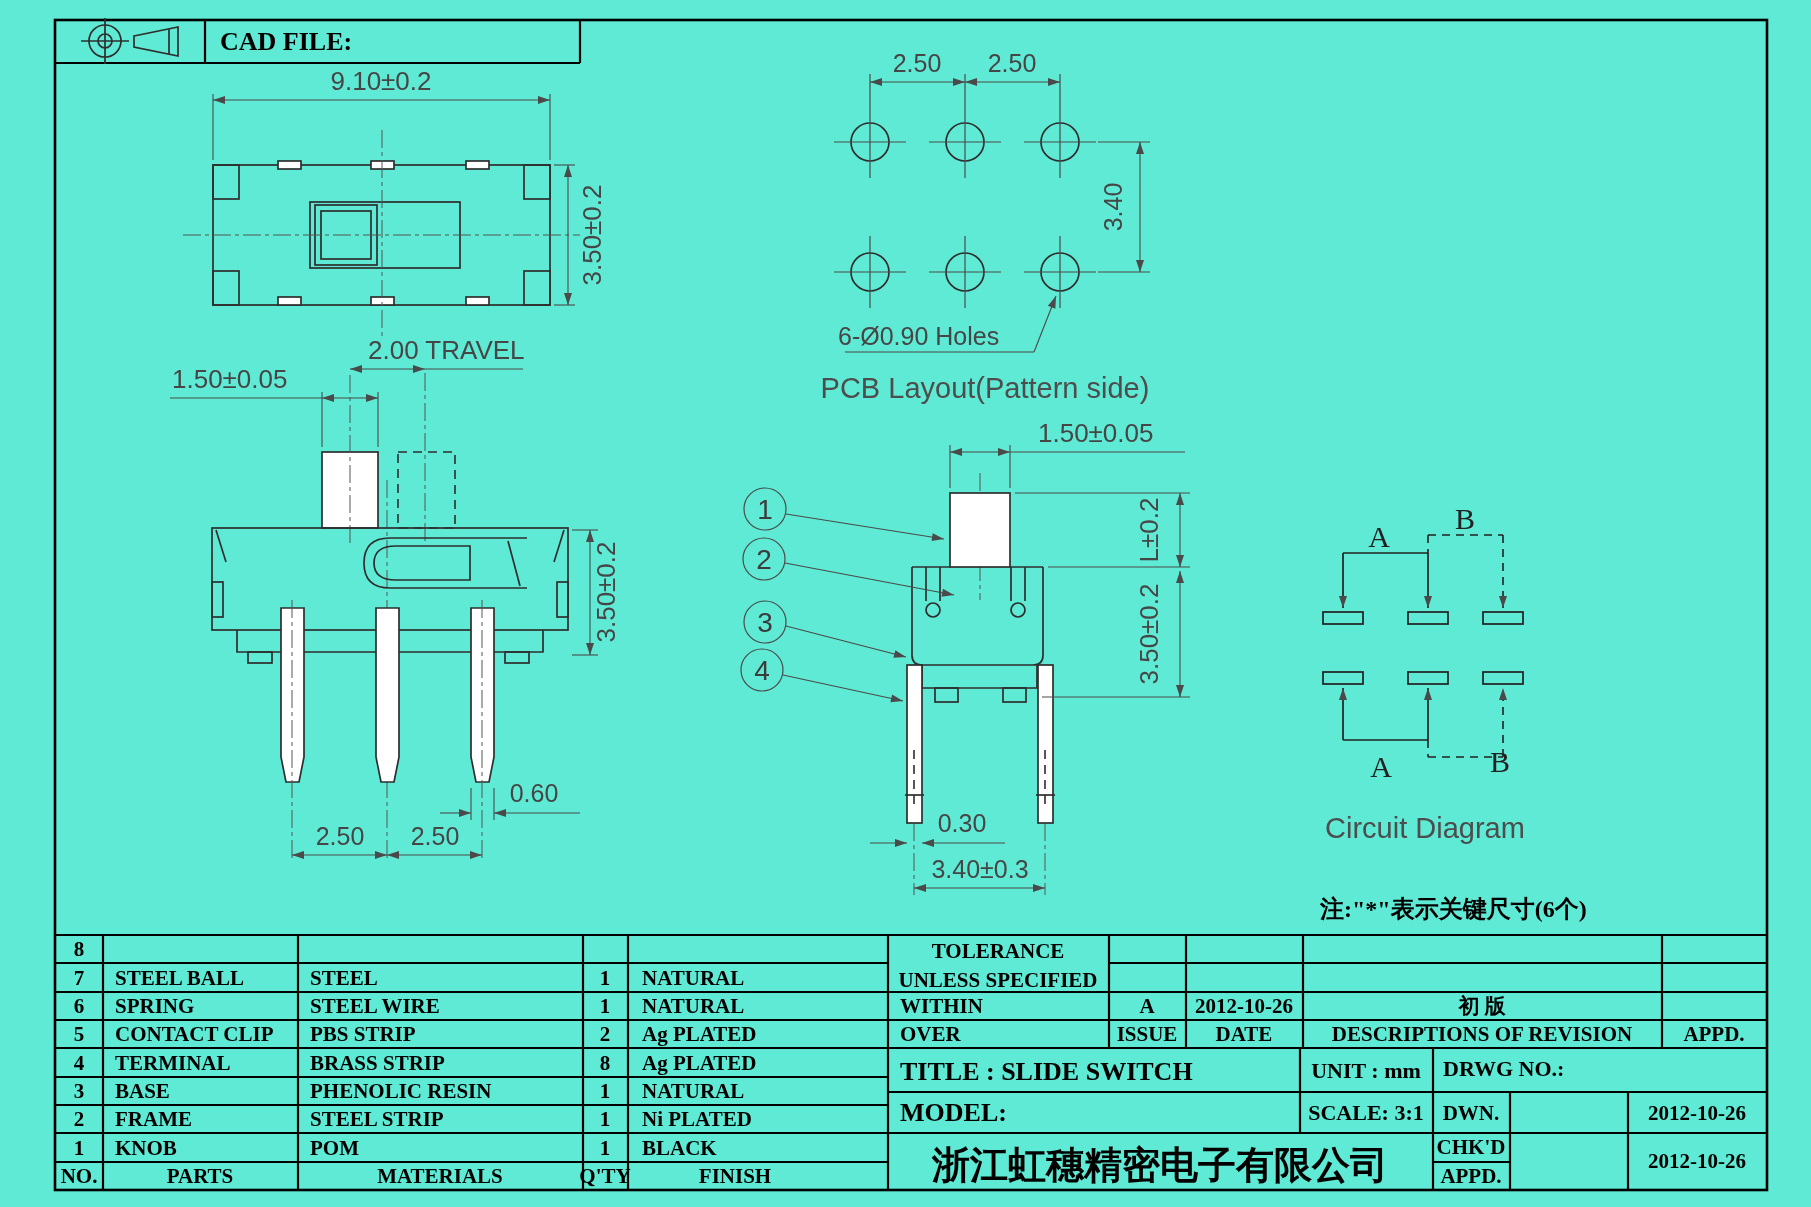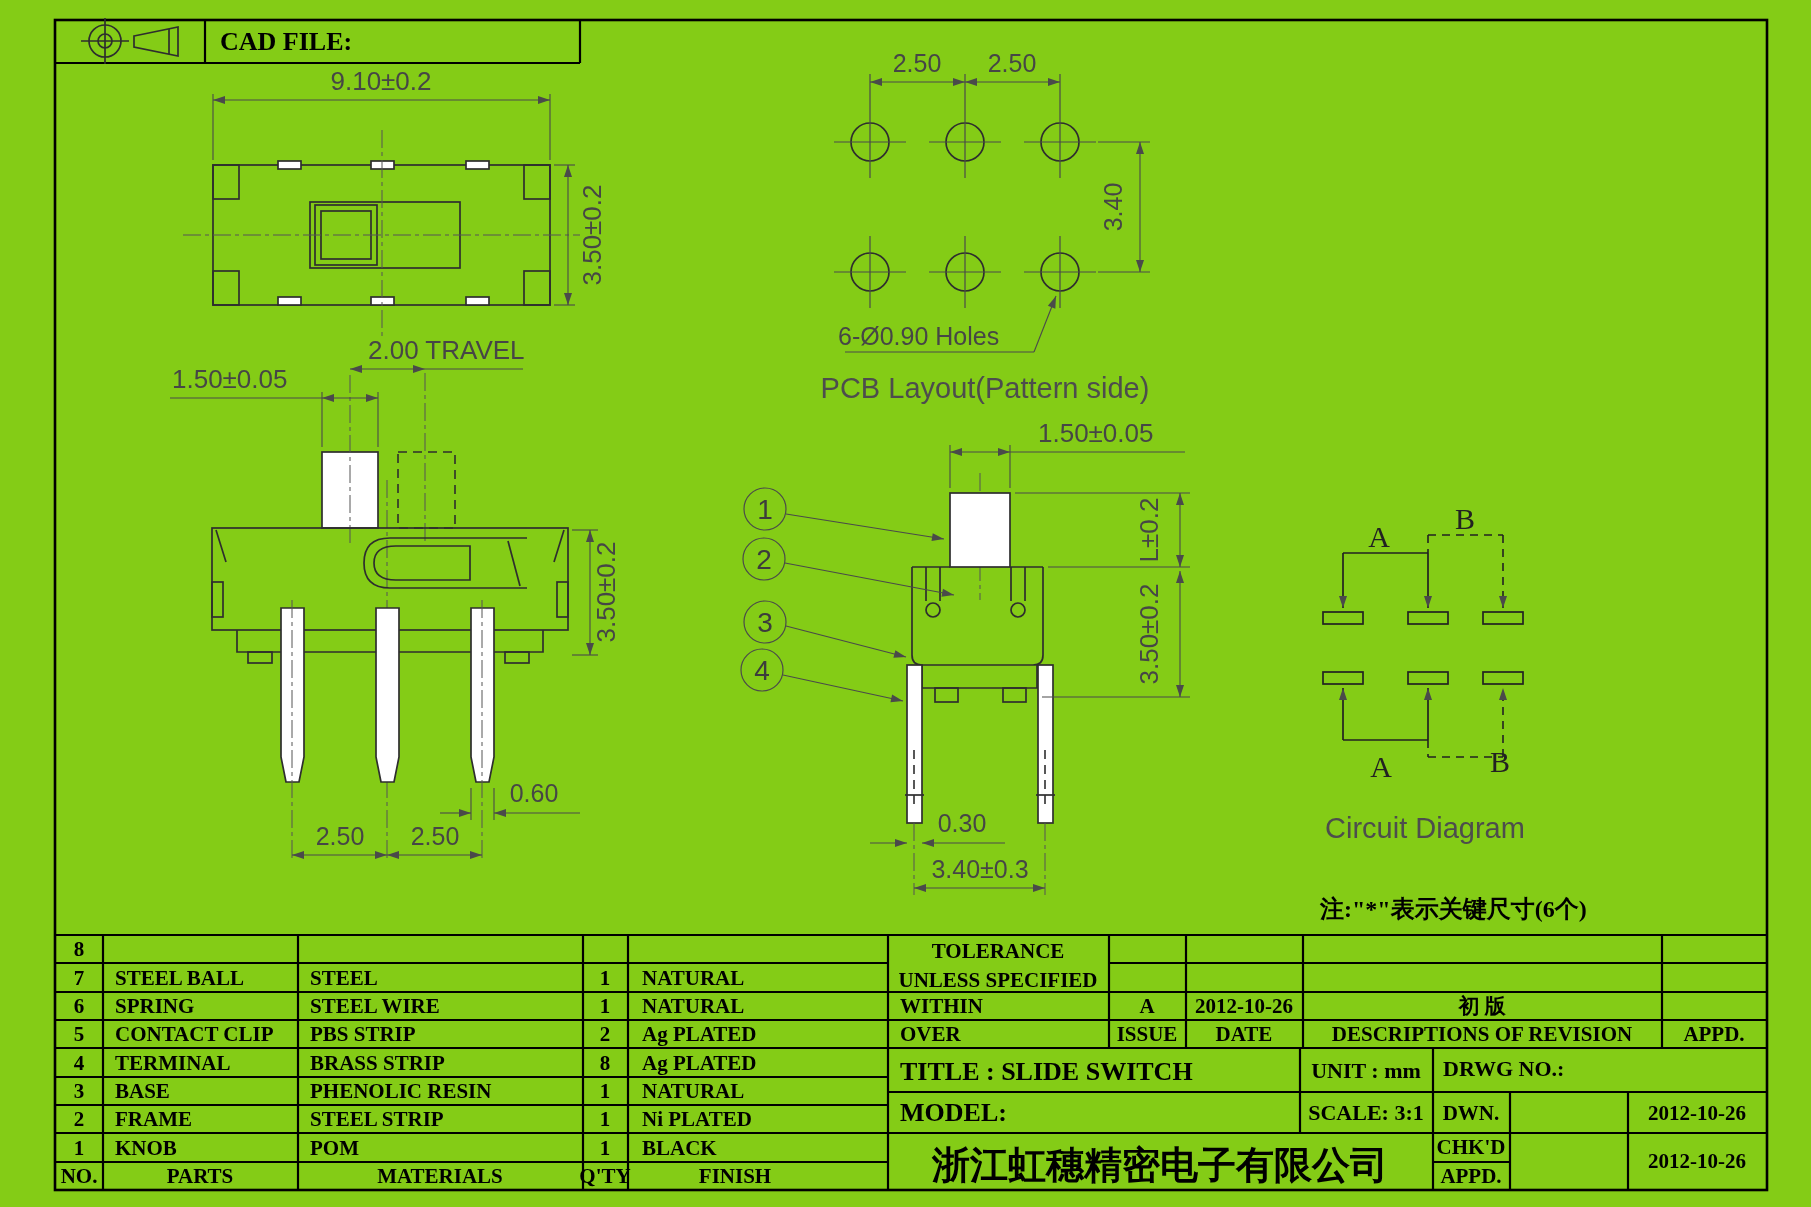--- a/index.html
+++ b/index.html
@@ -1,16 +1,16 @@
 <!DOCTYPE html>
 <html><head>
 <meta charset="utf-8">
 <style>
   html,body{margin:0;padding:0;background:#ffffff;}
-  .page{position:relative;width:1811px;height:1207px;background:#84cc16;overflow:hidden;
+  .page{position:relative;width:1811px;height:1207px;background:#5eead4;overflow:hidden;
         font-family:"Liberation Sans",sans-serif;}
   svg text{user-select:none;}
   .dimtxt{font-family:"Liberation Sans",sans-serif;fill:#464646;font-size:26px;}
   .dimsm{font-family:"Liberation Sans",sans-serif;fill:#464646;font-size:25px;}
   .cap{font-family:"Liberation Sans",sans-serif;fill:#4d4d4d;font-size:29px;}
   .tbl{font-family:"Liberation Serif",serif;font-weight:bold;fill:#000;font-size:21px;}
   .tbl-big{font-family:"Liberation Serif",serif;font-weight:bold;fill:#000;font-size:26px;}
   .tbl-med{font-family:"Liberation Serif",serif;font-weight:bold;fill:#000;font-size:22px;}
   .company{font-family:"Liberation Serif","Liberation Sans",sans-serif;font-weight:bold;fill:#000;font-size:38px;}
   .note{font-family:"Liberation Serif","Liberation Sans",sans-serif;font-weight:bold;fill:#000;font-size:24px;}

